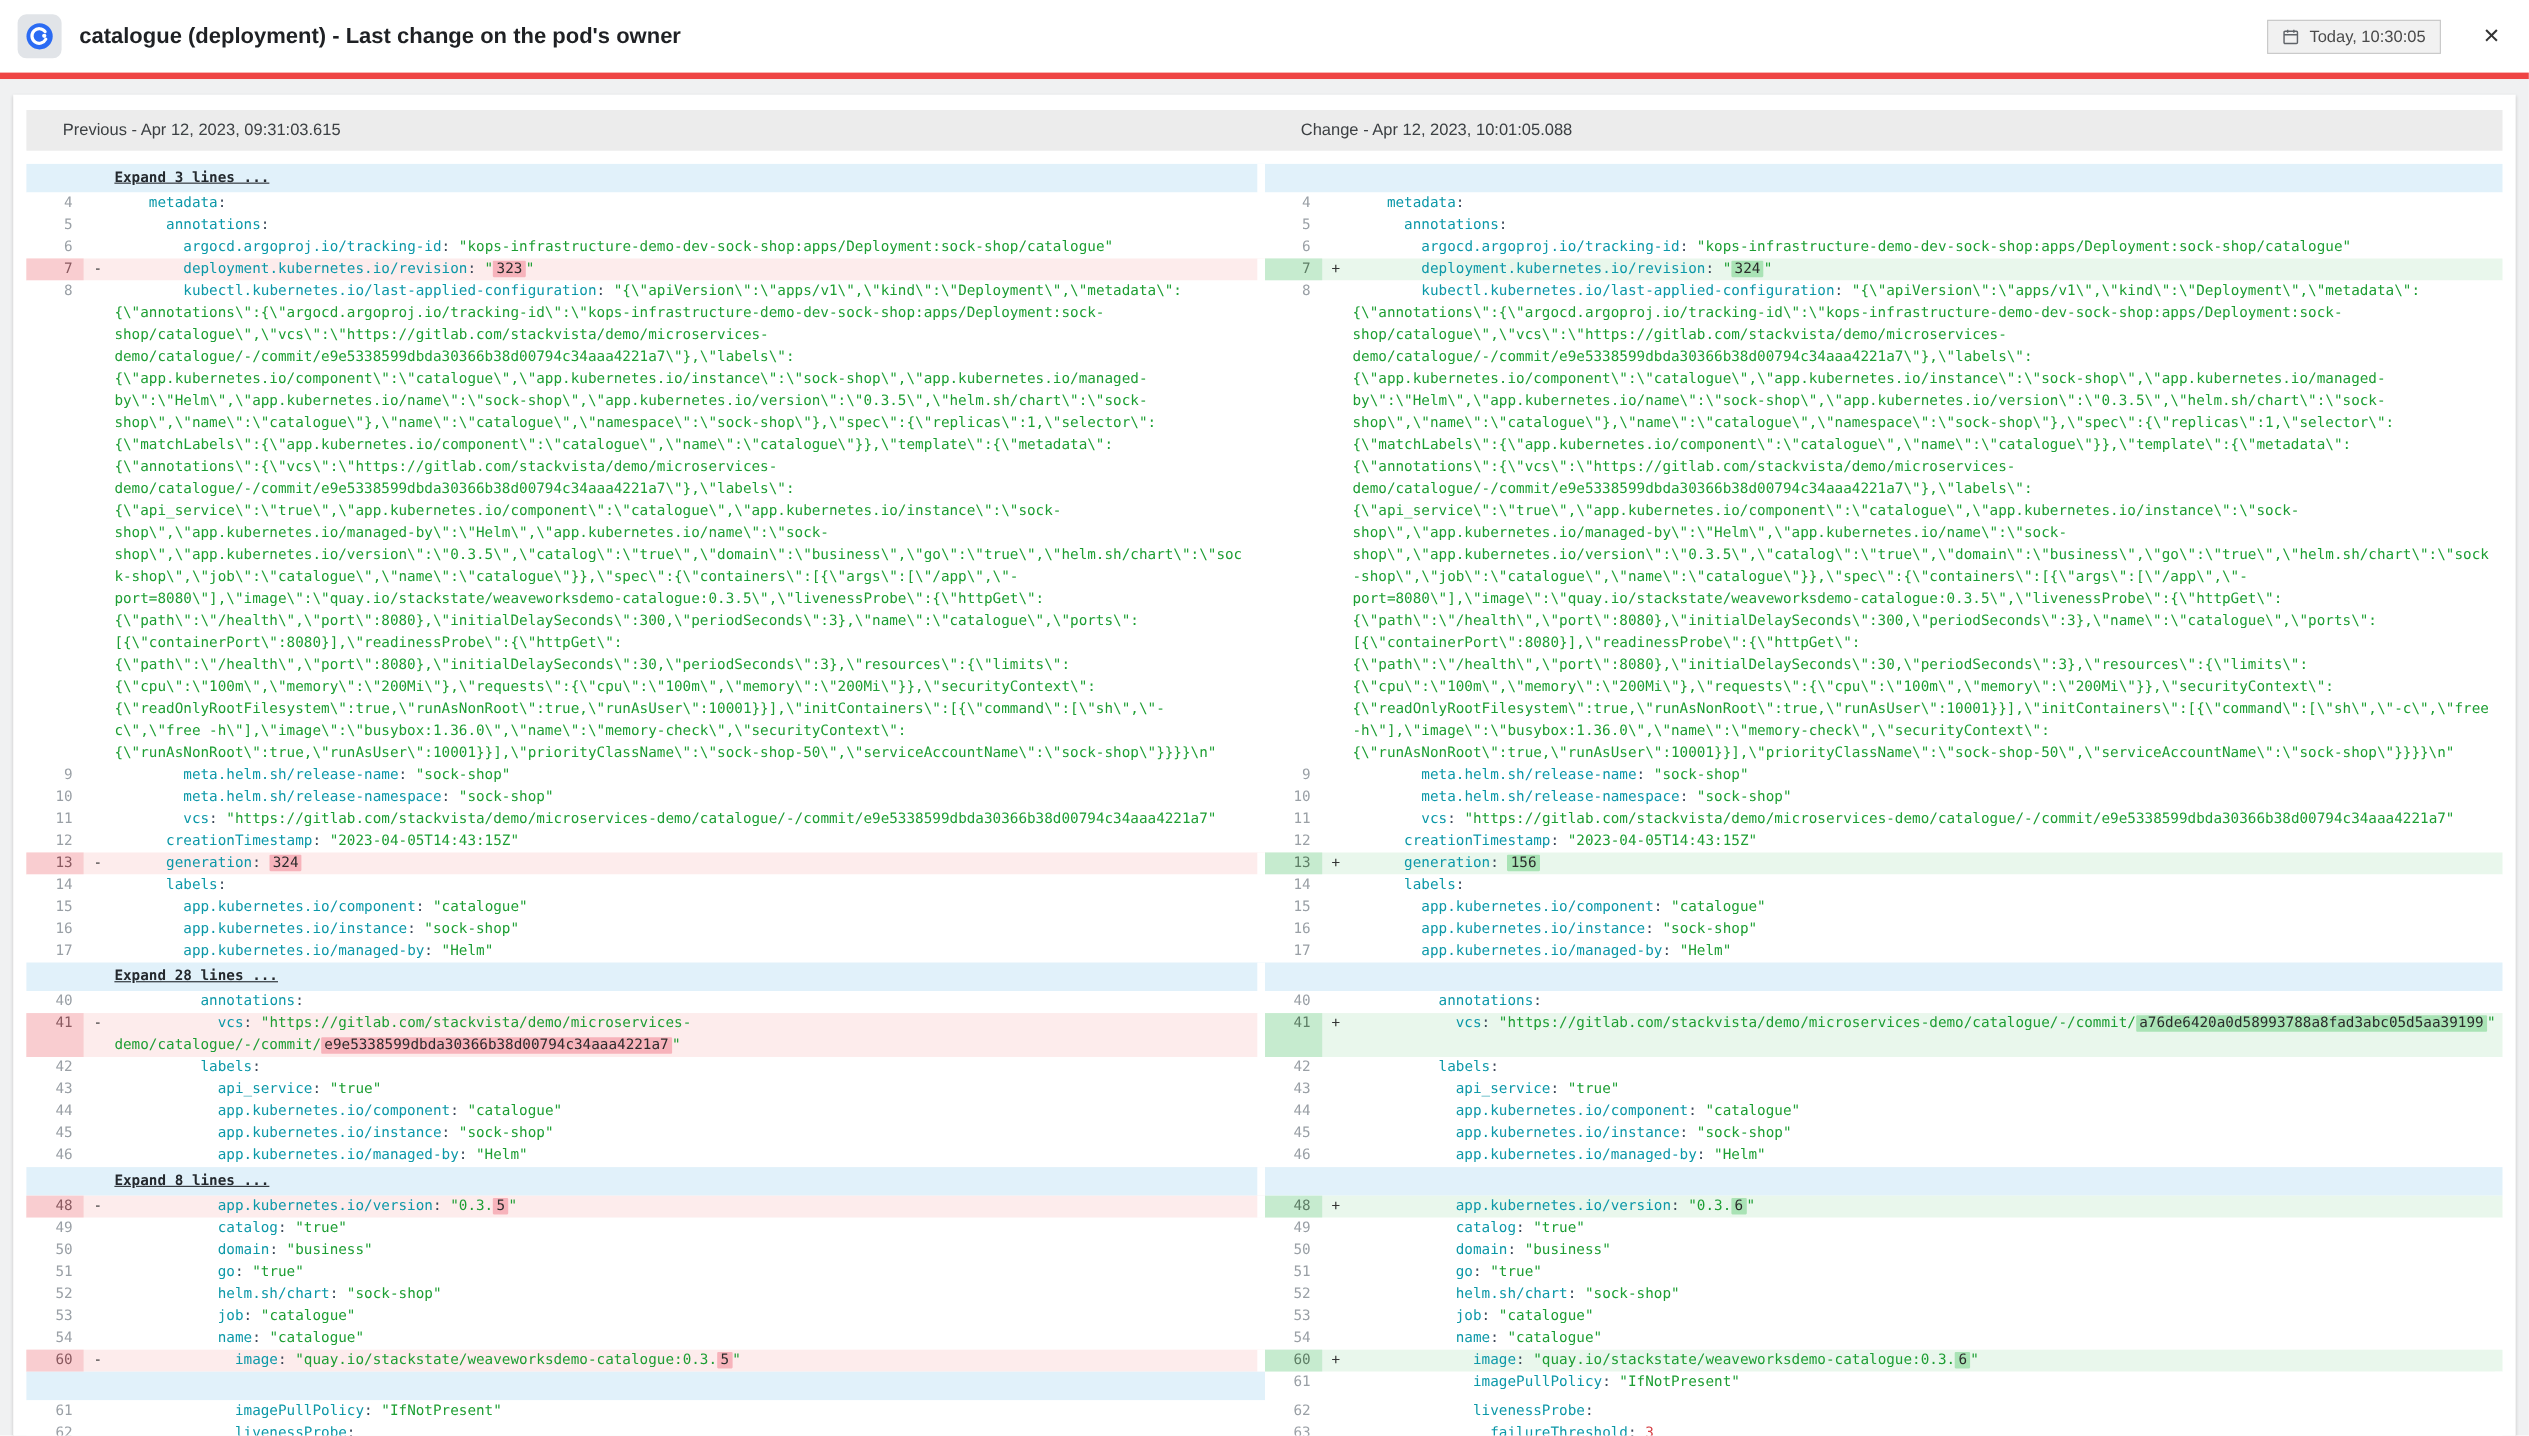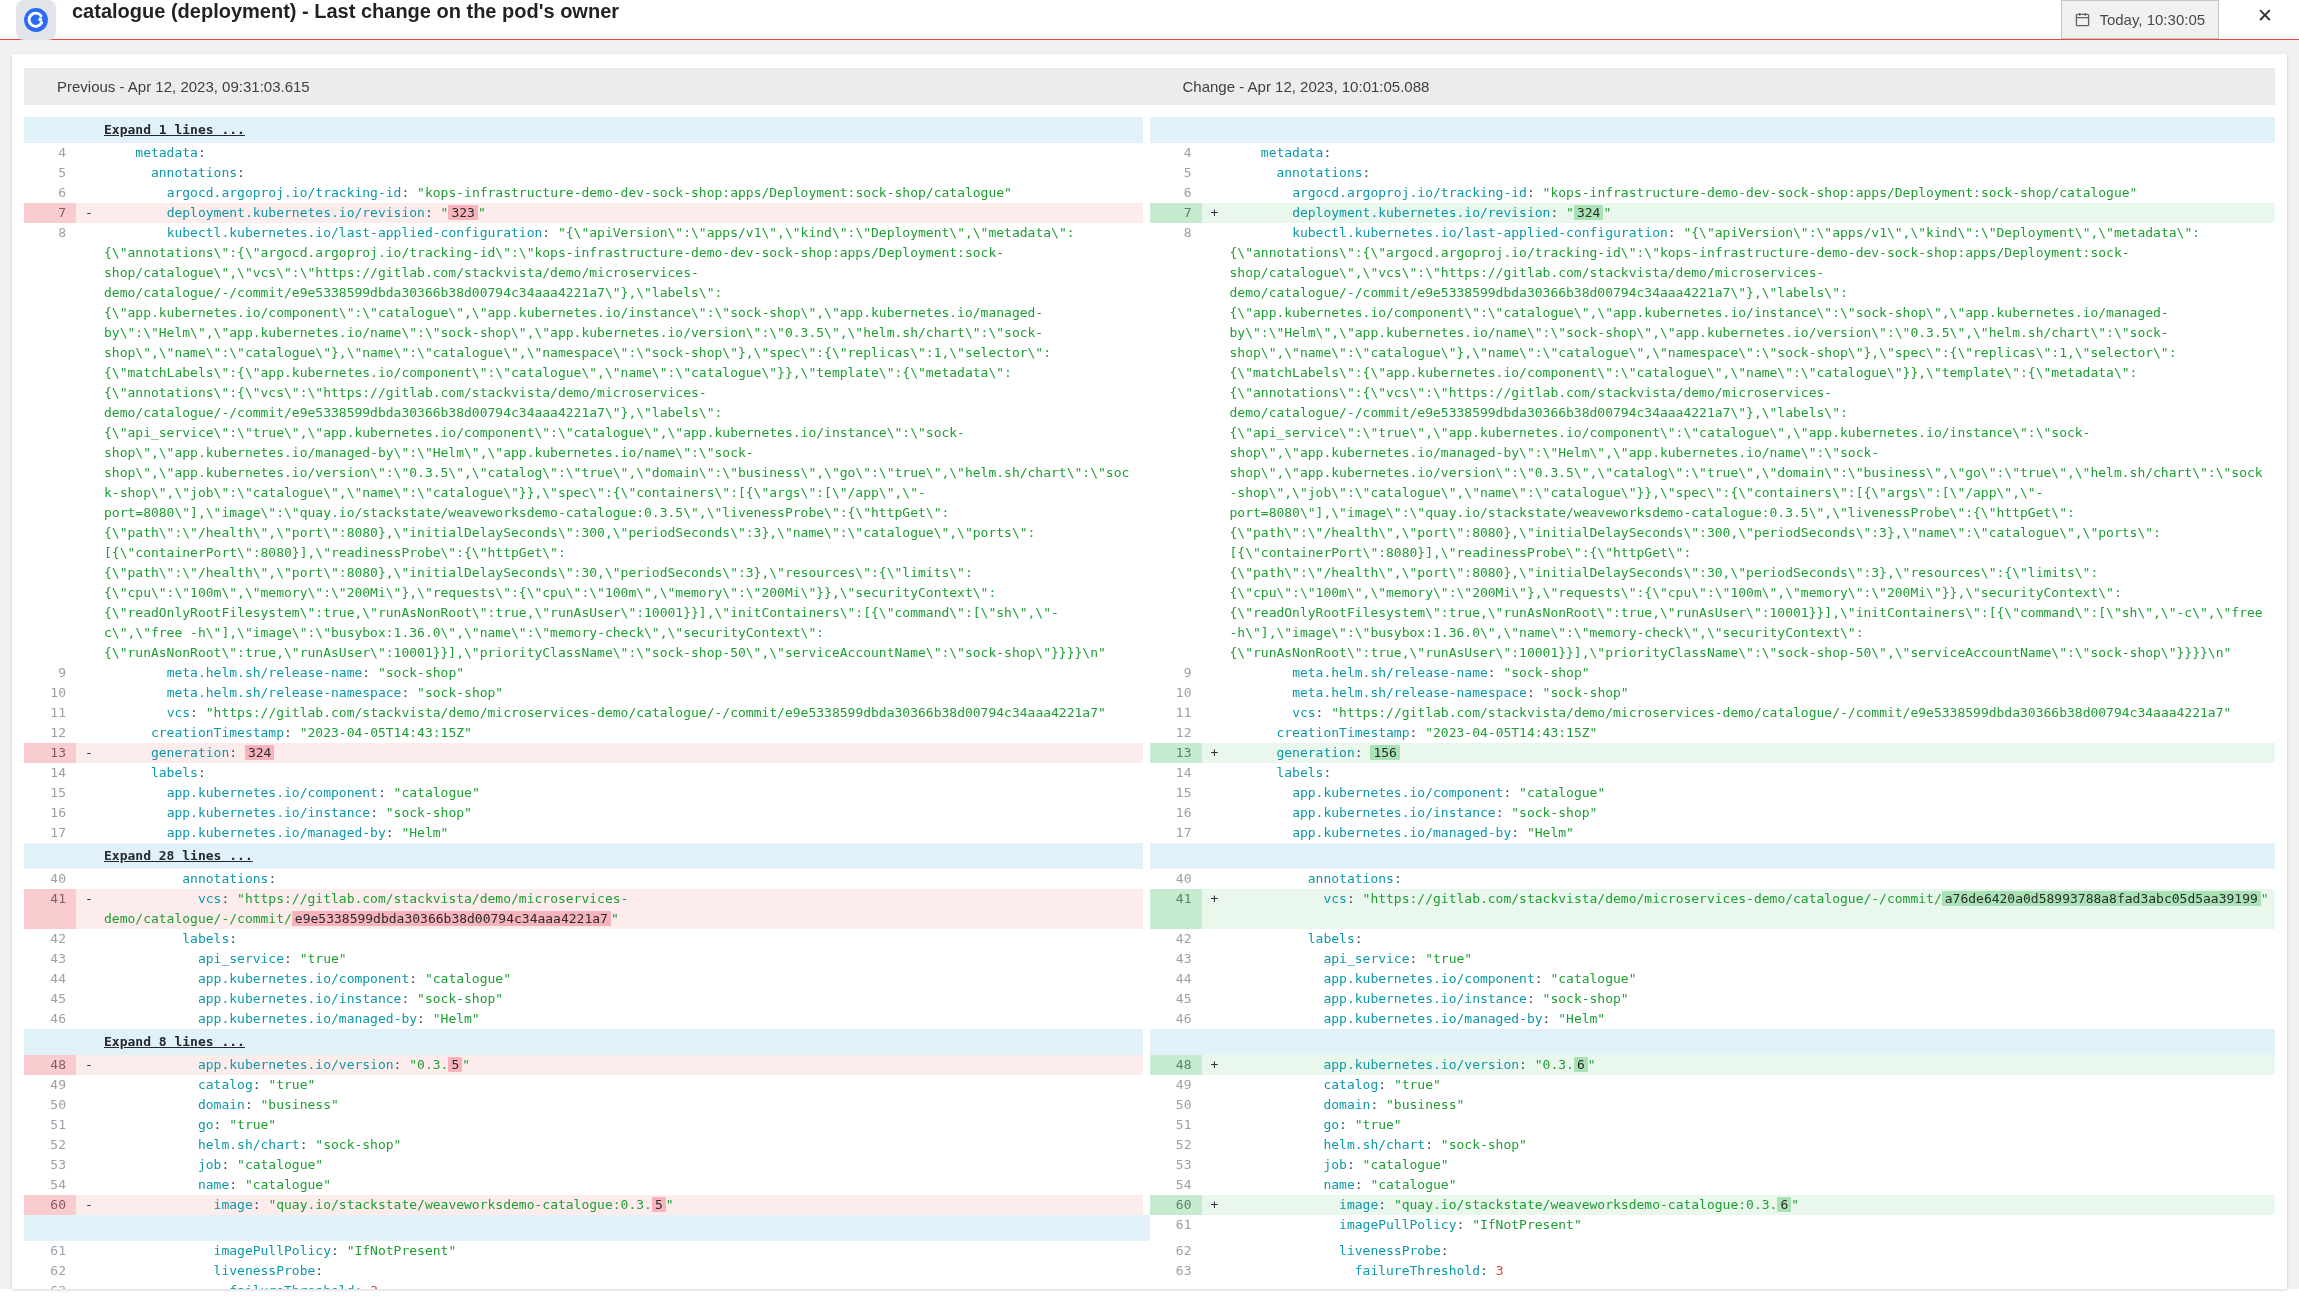--- a/index.html
+++ b/index.html
@@ -4,23 +4,23 @@
 <style>
   * { box-sizing: border-box; }
   html,body { margin:0; padding:0; }
   body {
     width:2299px; height:1305px; overflow:hidden;
     background:#ffffff;
     font-family:"Liberation Sans", sans-serif;
   }
   
   .topbar {
-    height:40px; display:flex; 
+    height:72px; display:flex; align-items:center;
     padding:0 18px 0 16px; background:#fff;
-    border-bottom:1px solid #ef4444;
+    border-bottom:6px solid #ef4444;
   }
   .app-icon {
     width:40px; height:40px; border-radius:8px; background:#e1e4e8;
     display:flex; align-items:center; justify-content:center;
     margin-right:16px; flex:none;
   }
   .title { font-size:20px; font-weight:bold; color:#1f2124; }
   .spacer { flex:1; }
   .chip {
     display:flex; align-items:center; gap:9px;
@@ -103,21 +103,21 @@
 <div class="content">
   <div class="card">
     <div class="colheads">
       <div class="colhead">Previous - Apr 12, 2023, 09:31:03.615</div>
       <div class="colhead">Change - Apr 12, 2023, 10:01:05.088</div>
     </div>
     <div id="diff-grid">
         <div class="cell L row-x">
           <div class="gut"></div>
           <div class="mk"></div>
-          <pre class="code"><span class="xl">Expand 1 lines ...</span></pre>
+          <pre class="code"><span class="xl">Expand 3 lines ...</span></pre>
         </div>
         <div class="cell R row-x">
           <div class="gut"></div>
           <div class="mk"></div>
           <pre class="code"></pre>
         </div>
         <div class="cell L row-c">
           <div class="gut">4</div>
           <div class="mk"></div>
           <pre class="code"><span class="sp">    </span><span class="sk">metadata</span><span class="sp">:</span></pre>

